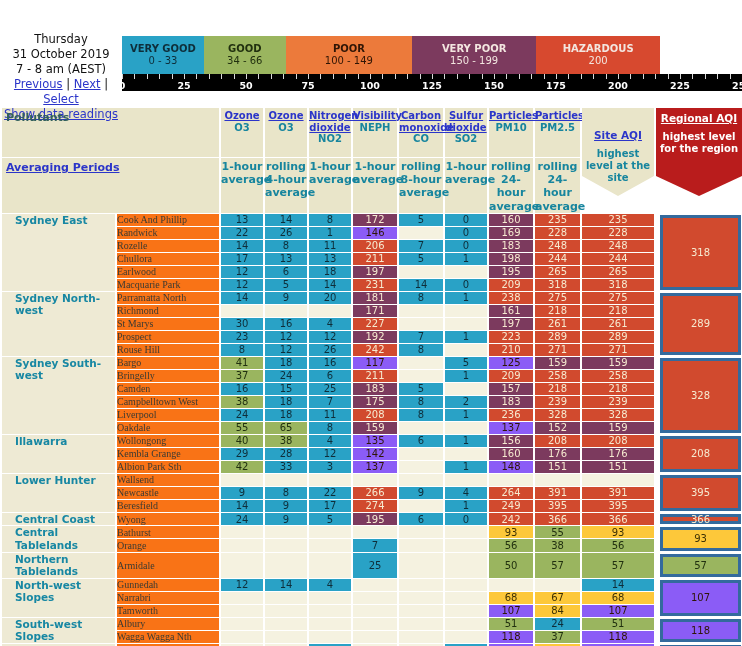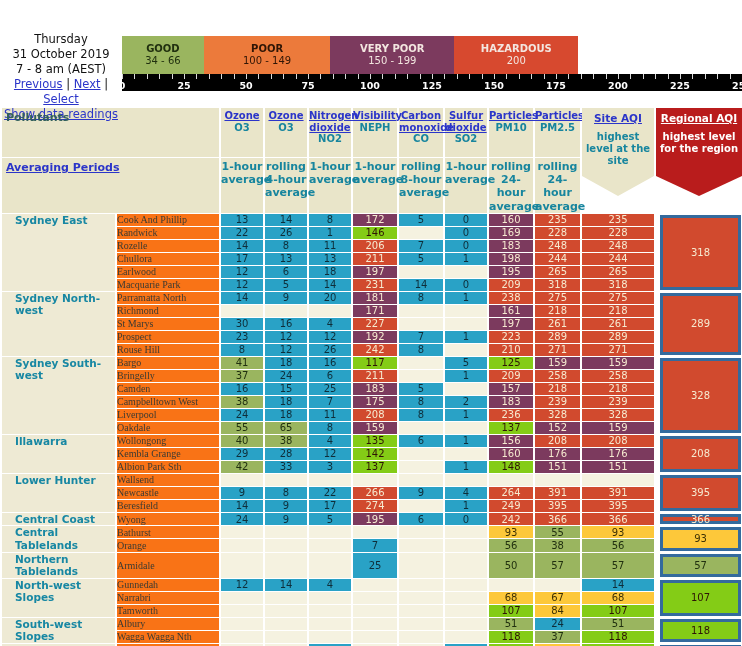--- a/index.html
+++ b/index.html
@@ -28,36 +28,36 @@
   .hdr-label a{color:#2b35c9;text-decoration:underline;}
   .poll-link{color:#2b35c9;text-decoration:underline;font-weight:bold;font-size:10px;line-height:1.15;display:block;padding-top:2px;}
   .poll-sub{color:#17859e;font-weight:bold;font-size:10px;line-height:1.15;display:block;}
   .avg{color:#17859e;font-weight:bold;font-size:11px;line-height:1.2;padding-top:2px;}
   .th-arrow{background:transparent;vertical-align:top;}
   .arrow{height:88px;clip-path:polygon(0 0,100% 0,100% calc(100% - 20px),50% 100%,0 calc(100% - 20px));
     display:flex;flex-direction:column;align-items:center;padding-top:4px;box-sizing:border-box;}
   .arrow.site{background:#e9e5c9;}
   .arrow.regional{background:#b91c1c;}
   .arrow a{font-size:10.5px;font-weight:bold;text-decoration:underline;}
-  .arrow.site a{color:#2b35c9;}
+  .arrow.site a{color:#2b35c9;margin-top:17px;}
   .arrow.regional a{color:#fff;}
   .arrow .sub{font-size:10px;font-weight:bold;line-height:1.2;margin-top:7px;}
   .arrow.site .sub{color:#17859e;}
   .arrow.regional .sub{color:#fff;}
 
   tr.site-row{height:12px;}
   td.region{background:#eeead4;vertical-align:top;text-align:left;padding:0 0 0 13px;
     font-size:10.5px;font-weight:bold;color:#1787a3;line-height:1.2;}
   td.site{background:#f97316;text-align:left;padding-left:0;font-size:10px;color:#3a3a33;vertical-align:middle;font-family:Liberation Serif, serif;}
   td.val{text-align:center;vertical-align:middle;font-size:10px;}
   td.empty{background:#f5f2e0;}
   .c-vg{background:#29a2c6;color:#0e2e3a;}
   .c-g{background:#9ab55f;color:#21300f;}
   .c-f{background:#fdc83a;color:#3d3104;}
-  .c-p{background:#84cc16;color:#2f1505;}
+  .c-p{background:#8b5cf6;color:#2f1505;}
   .c-vp{background:#7c3a5e;color:#f6ead0;}
   .c-h{background:#d14a2e;color:#f6ead0;}
   td.regional-cell{position:relative;background:#fff;}
   .regional-box{position:absolute;top:1px;bottom:1px;left:4px;right:1px;border:3px solid #346a9d;
     display:flex;align-items:center;justify-content:center;font-size:10px;}
 </style>
 </head>
 <body>
 
 <div class="page">
@@ -71,20 +71,24 @@
         <a href="#">Previous</a>
         <span>|</span>
         <a href="#">Next</a>
         <span>|</span>
         <a href="#">Select</a>
       </div>
       <div><a href="#">Show data readings</a></div>
     </div>
     <div class="legend-wrap">
       <div class="legend-band" id="legend-band">
+          <div class="leg-block" style="width: 13.2%; background: rgb(41, 162, 198); color: rgb(14, 46, 58);">
+            <span>VERY GOOD</span>
+            <span class="rng">0 - 33</span>
+          </div>
           <div class="leg-block" style="width: 13.2%; background: rgb(154, 181, 95); color: rgb(33, 48, 15);">
             <span>GOOD</span>
             <span class="rng">34 - 66</span>
           </div>
           <div class="leg-block" style="width: 20.4%; background: rgb(236, 122, 59); color: rgb(47, 21, 5);">
             <span>POOR</span>
             <span class="rng">100 - 149</span>
           </div>
           <div class="leg-block" style="width: 20%; background: rgb(124, 58, 94); color: rgb(243, 230, 224);">
             <span>VERY POOR</span>

